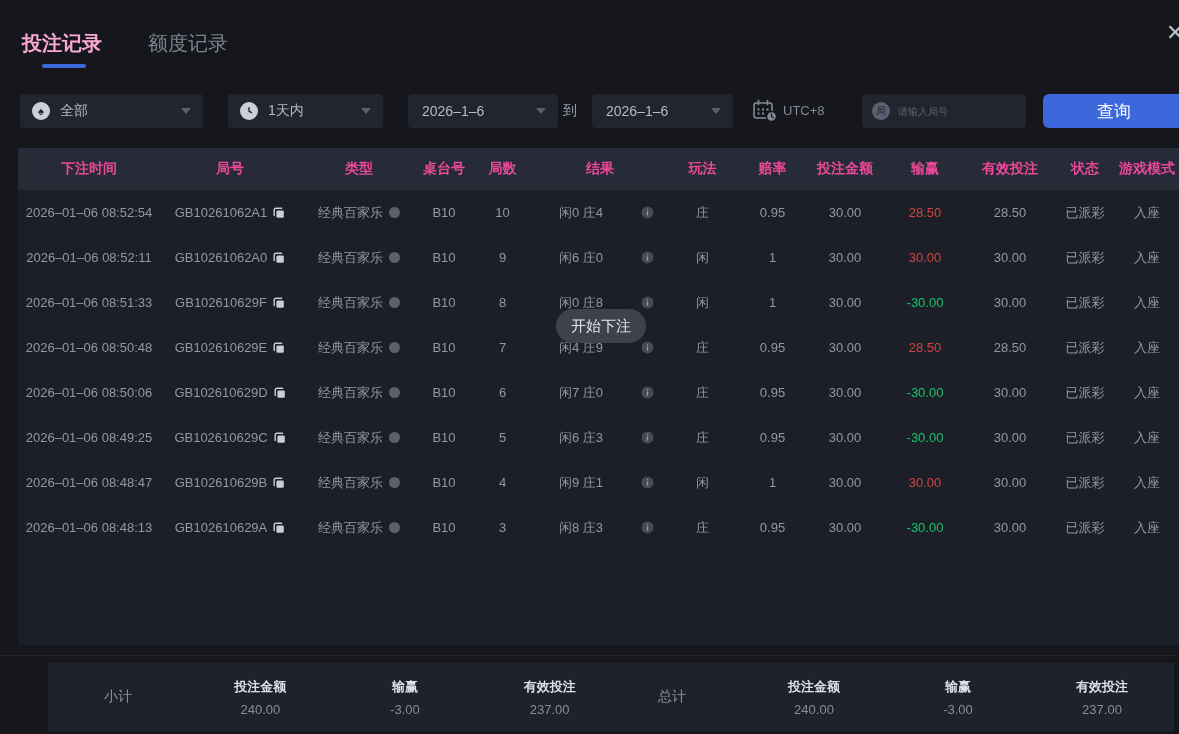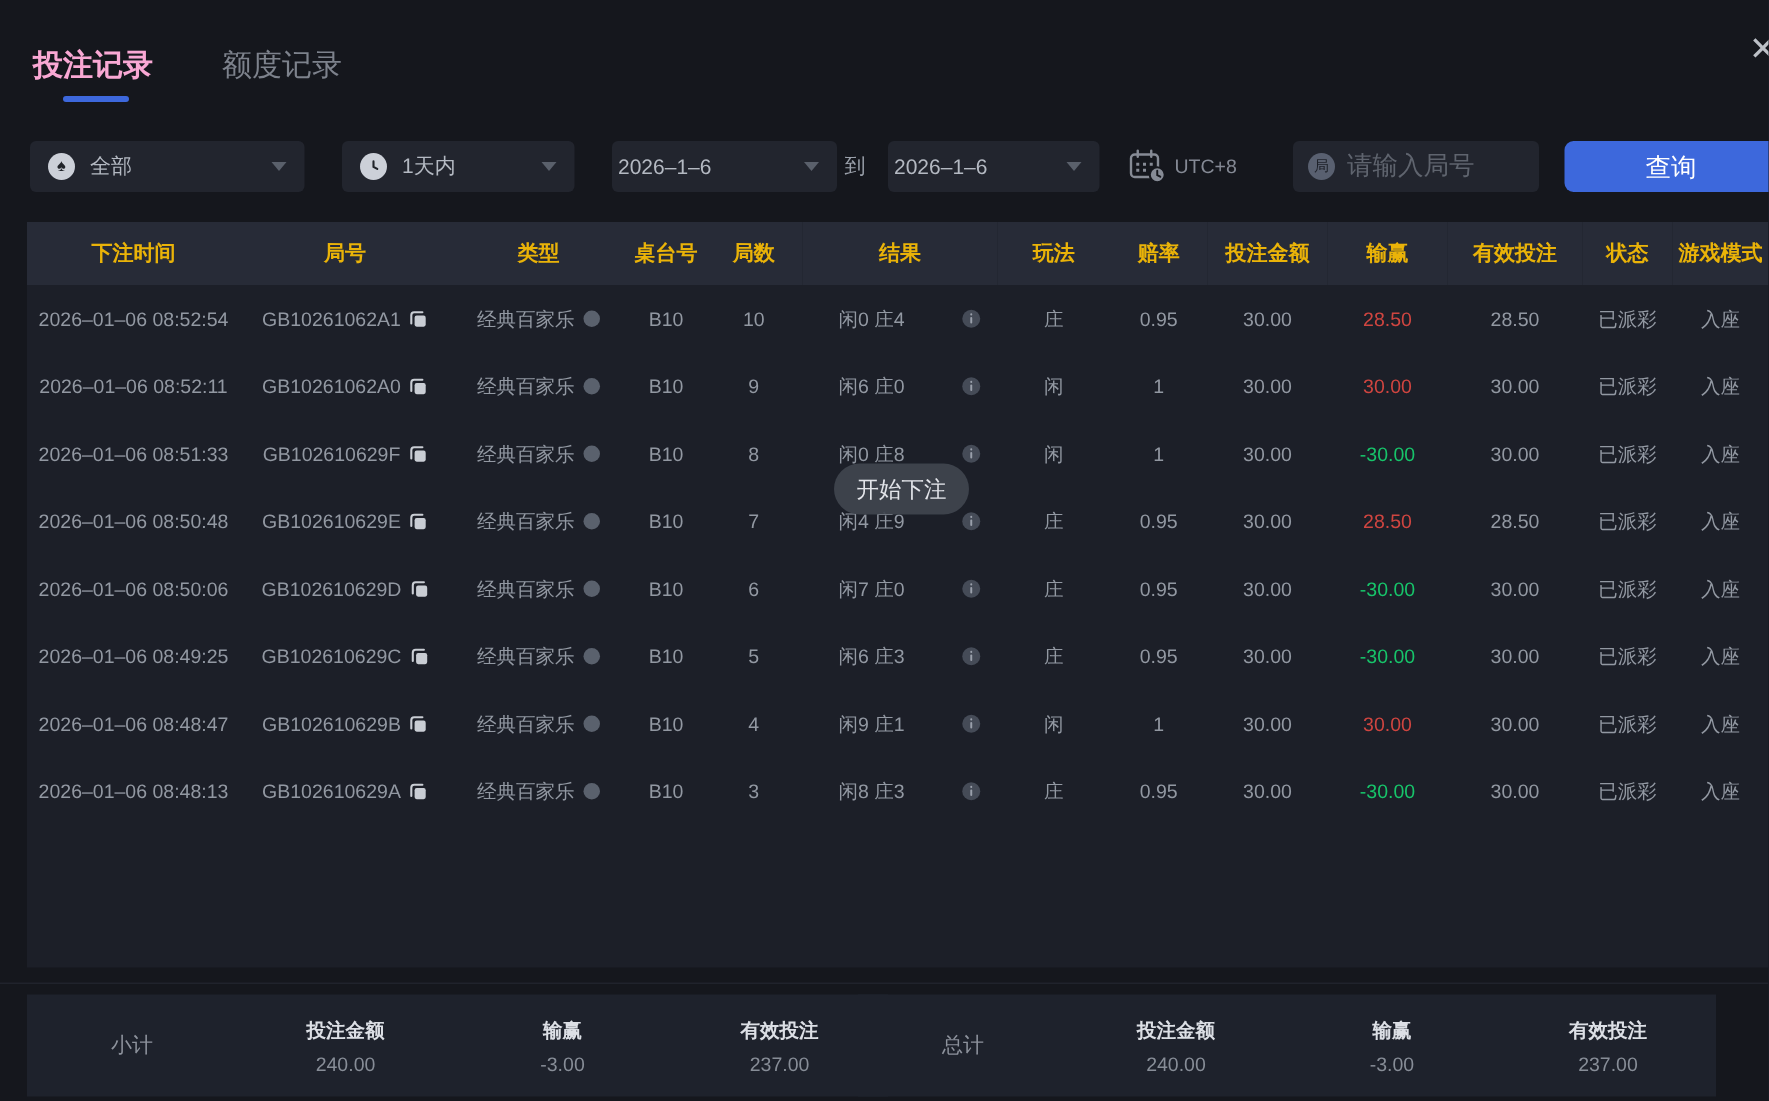--- a/index.html
+++ b/index.html
@@ -19,54 +19,54 @@
   .close-x { position:absolute; left:1166px; top:20px; font-size:22px; color:#bcc0c7; cursor:pointer; }
   
   .pill { position:absolute; top:94px; height:34px; background:#22252e; border-radius:4px;
           display:flex; align-items:center; font-size:14px; color:#b4b9c2; cursor:pointer; }
   .caret { width:0; height:0; border-left:5px solid transparent; border-right:5px solid transparent;
            border-top:6px solid #5a606b; margin-left:auto; margin-right:12px; }
   .icon-circle { width:18px; height:18px; border-radius:50%; background:#ccd0d8; color:#202329;
                  display:flex; align-items:center; justify-content:center; flex:0 0 18px; }
   .icon-circle.dark { background:#596070; color:#1e2129; }
   .pill .icon-circle { margin:0 10px 0 12px; }
-  .pill.date { padding-left:4px;justify-content:flex-end; }
+  .pill.date { padding-left:14px;justify-content:flex-end; }
   .to-label { position:absolute; left:563px; top:102px; font-size:14px; color:#9aa0aa; }
   .tz-icon  { position:absolute; left:752px; top:99px; }
   .tz-label { position:absolute; left:783px; top:103px; font-size:13px; color:#848994; }
   .round-input-wrap { position:absolute; left:862px; top:94px; width:164px; height:34px;
                       background:#22252e; border-radius:4px; display:flex; align-items:center; }
   .round-input-wrap .icon-circle { margin:0 8px 0 10px; font-size:10px; }
   .round-input { background:transparent; border:none; outline:none; width:110px;
-                 font-size:17px; color:#b4b9c2; font-family:Liberation Serif, serif; }
+                 font-size:10px; color:#b4b9c2; font-family:Liberation Serif, serif; }
   .round-input::placeholder { color:#5f646e; }
   .search-btn { position:absolute; left:1043px; top:94px; width:142px; height:34px;
                 background:var(--accent,#3d68dc); border:none; border-radius:6px;
                 color:#ffffff; font-size:17px; font-weight:500; font-family:inherit; cursor:pointer; }
   
   .panel { position:absolute; left:18px; top:148px; width:1161px; height:497px; background:#1c1f28; }
   table { width:1161px; border-collapse:collapse; table-layout:fixed; }
   thead tr { height:42px; background:#272b37; }
-  th { font-size:14px; font-weight:600; color:#eab308; text-align:center; }
+  th { font-size:14px; font-weight:600; color:#ec4899; text-align:center; }
   tbody tr { height:45px;margin-left:25px; }
   td { font-size:13px; color:#9298a2; text-align:center; white-space:nowrap; overflow:hidden; }
   .cellflex { display:flex; align-items:center; justify-content:center; gap:6px; }
   td.result-cell { text-align:left; padding-left:24px; }
   td.result-cell .cellflex { justify-content:flex-start;gap:38px; }
   .type-dot { width:11px; height:11px; border-radius:50%; background:#5a616d; display:inline-block; }
   .red   { color:var(--win-red,#cf4540); }
   .green { color:var(--loss-green,#17c46a); }
   
   .toast { position:absolute; left:556px; top:309px; width:90px; height:34px; border-radius:17px;
            background:rgba(64,69,79,.93); color:#e3e5ea; font-size:15px;
            display:flex; align-items:center; justify-content:center; }
   
   .summary-divider { position:absolute; left:0; top:655px; width:1179px; height:1px; background:#20232c; }
   .sum-box { position:absolute; top:663px; height:68px; background:#1e222c;
-             display:flex; align-items:center; }
+             display:flex; align-items:center;margin-left:30px; }
   .sum-box.left  { left:18px;  width:574px; }
   .sum-box.right { left:572px; width:572px; }
   .sum-label { flex:0 0 140px; text-align:center; font-size:14px; color:#8d929c; }
   .stat { flex:1 1 0; text-align:center; }
   .stat .s-label { font-size:13px; color:#dcdfe5; font-weight:600; }
   .stat .s-value { font-size:13px; color:#878d97; margin-top:6px; }
 </style>
 </head>
 <body>
 

